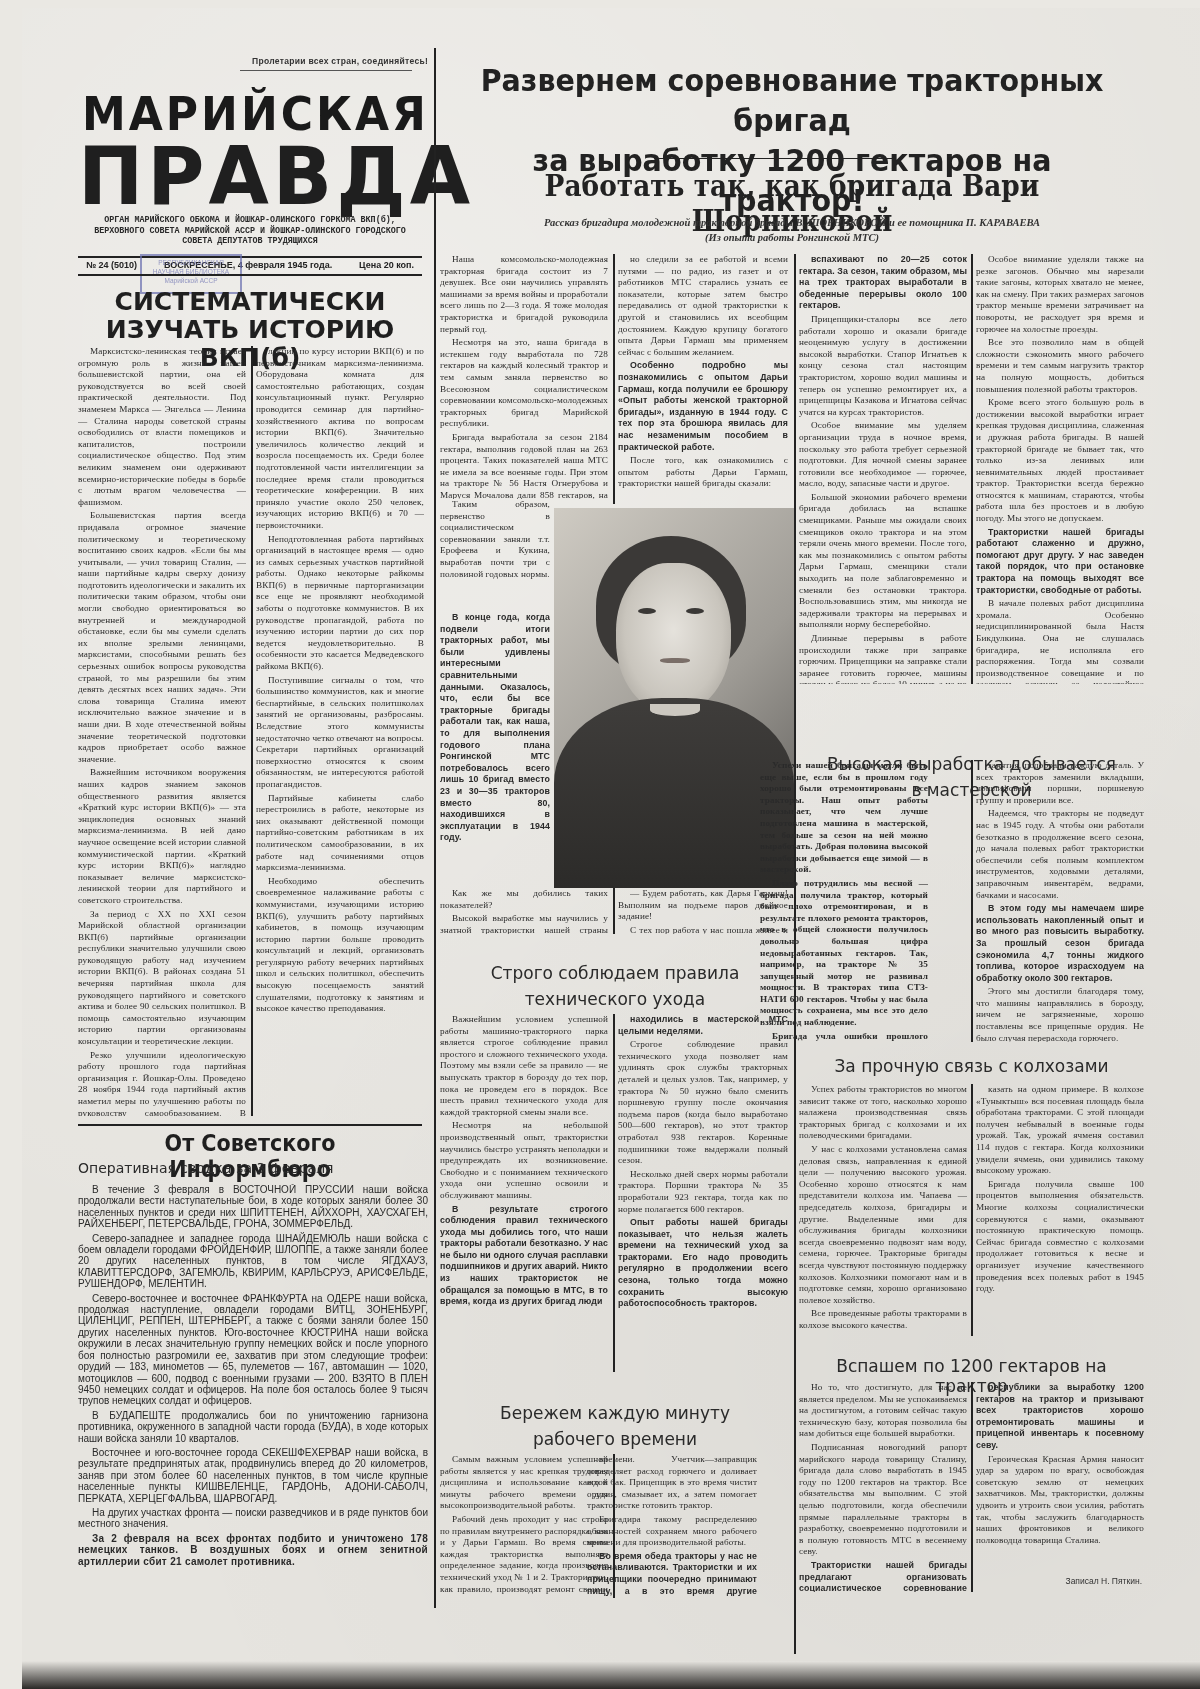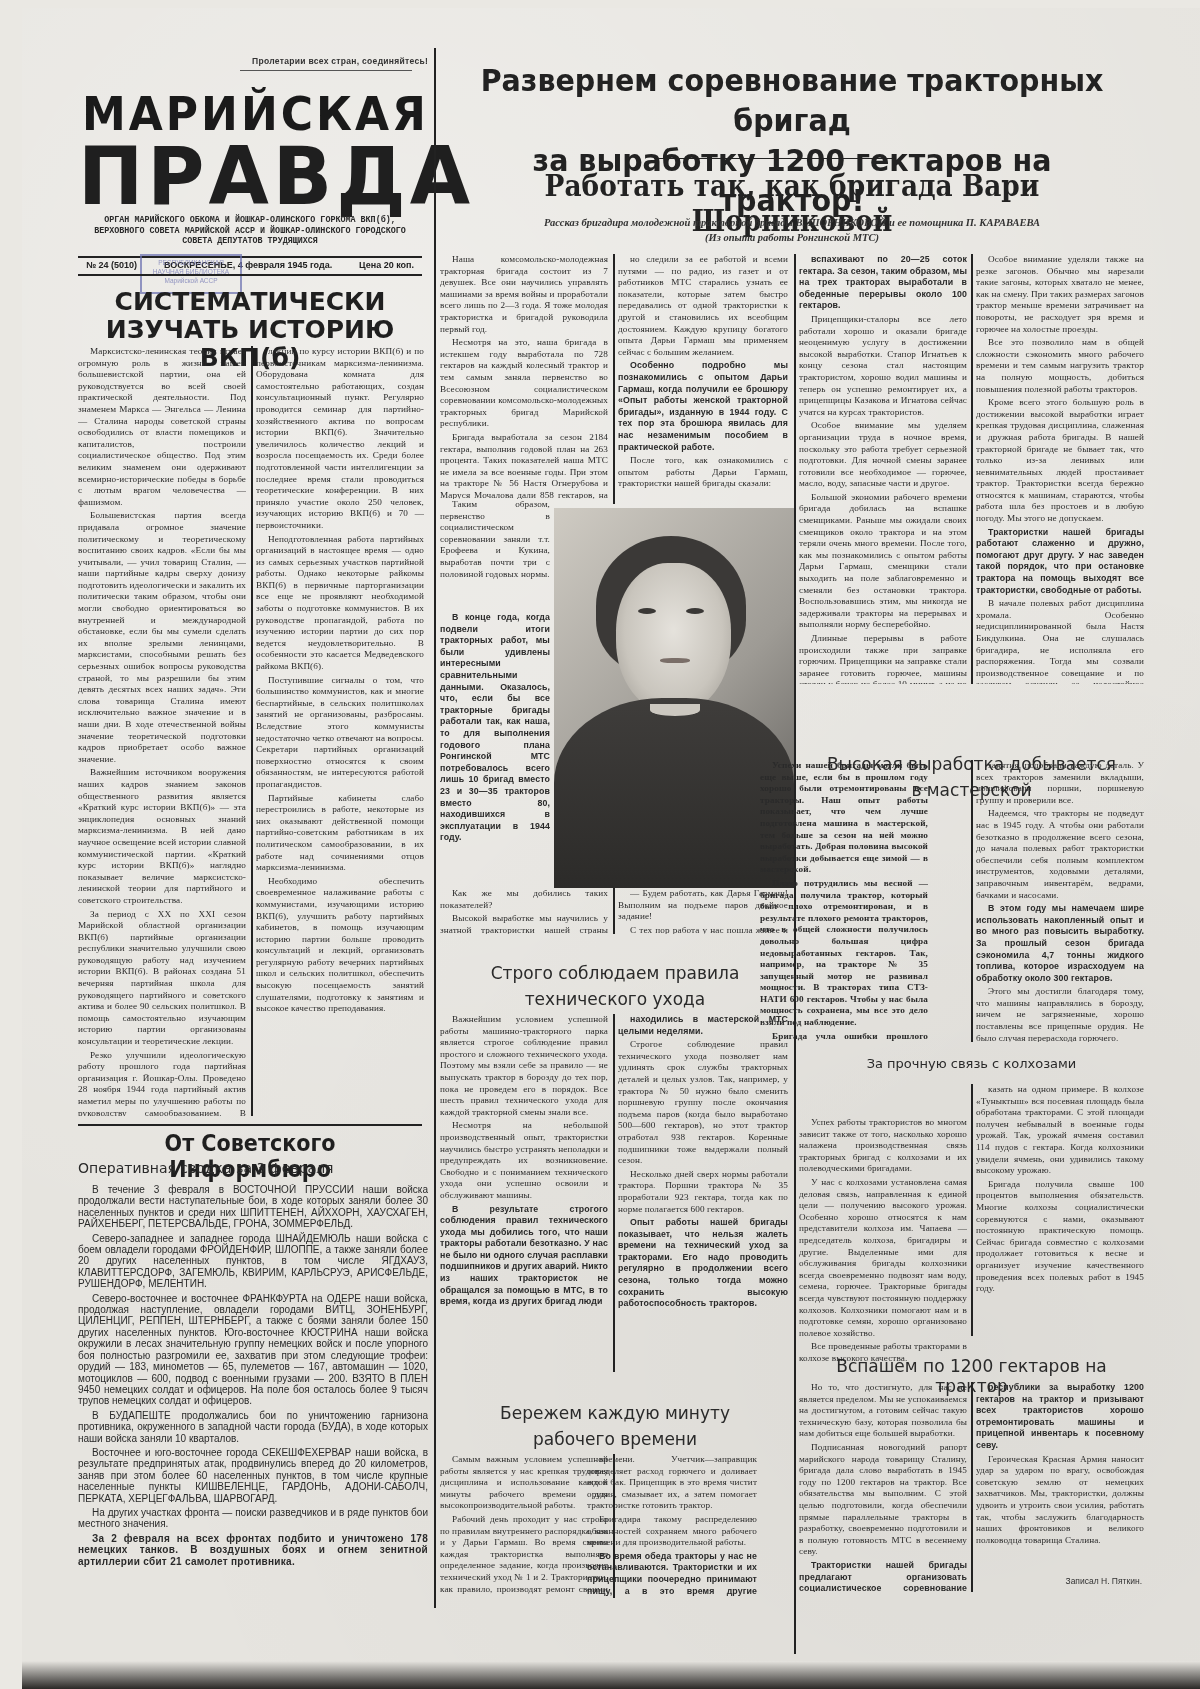--- a/index.html
+++ b/index.html
@@ -200,22 +200,22 @@
     <p>Бригада учла ошибки прошлого года и недопустит их в 1945 году. Все тракторы вошли сейчас в ремонт.</p>
   </div>
   <div class="rule-v" style="left:949px;top:752px;height:282px;"></div>
   <div class="col-text" style="position:absolute;left:954px;top:752px;width:168px;height:282px;">
     <p>занятия, подобрали каждую деталь. У всех тракторов заменили вкладыши, пошлифовали поршни, поршневую группу и проверили все.</p>
     <p>Надеемся, что тракторы не подведут нас в 1945 году. А чтобы они работали безотказно в продолжение всего сезона, до начала полевых работ трактористки обеспечили себя полным комплектом инструментов, ходовыми деталями, заправочным инвентарём, ведрами, бачками и насосами.</p>
     <p class="bold">В этом году мы намечаем шире использовать накопленный опыт и во много раз повысить выработку. За прошлый сезон бригада сэкономила 4,7 тонны жидкого топлива, которое израсходуем на обработку около 300 гектаров.</p>
     <p>Этого мы достигли благодаря тому, что машины направлялись в борозду, ничем не загрязненные, хорошо поставлены все прицепные орудия. Не было случая перерасхода горючего.</p>
   </div>
 
-  <div class="sub-h" style="left:777px;top:1048px;width:345px;font-size:13px;">За прочную связь с колхозами</div>
-  <div class="col-text" style="position:absolute;left:777px;top:1076px;width:168px;height:252px;margin-top:33px;">
+  <div class="sub-h" style="left:777px;top:1048px;width:345px;font-size:17px;">За прочную связь с колхозами</div>
+  <div class="col-text" style="position:absolute;left:777px;top:1076px;width:168px;height:252px;">
     <p>Успех работы трактористов во многом зависит также от того, насколько хорошо налажена производственная связь тракторных бригад с колхозами и их полеводческими бригадами.</p>
     <p>У нас с колхозами установлена самая деловая связь, направленная к единой цели — получению высокого урожая. Особенно хорошо относятся к нам представители колхоза им. Чапаева — председатель колхоза, бригадиры и другие. Выделенные ими для обслуживания бригады колхозники всегда своевременно подвозят нам воду, семена, горючее. Тракторные бригады всегда чувствуют постоянную поддержку колхозов. Колхозники помогают нам и в подготовке семян, хорошо организовано полевое хозяйство.</p>
     <p>Все проведенные работы тракторами в колхозе высокого качества.</p>
   </div>
   <div class="rule-v" style="left:949px;top:1076px;height:252px;"></div>
   <div class="col-text" style="position:absolute;left:954px;top:1076px;width:168px;height:252px;">
     <p>казать на одном примере. В колхозе «Туныктыш» вся посевная площадь была обработана тракторами. С этой площади получен небывалый в военные годы урожай. Так, урожай ячменя составил 114 пудов с гектара. Когда колхозники увидели ячмень, они удивились такому высокому урожаю.</p>
     <p>Бригада получила свыше 100 процентов выполнения обязательств. Многие колхозы социалистически соревнуются с нами, оказывают постоянную практическую помощь. Сейчас бригада совместно с колхозами продолжает готовиться к весне и организует изучение качественного проведения всех полевых работ в 1945 году.</p>
   </div>
 

